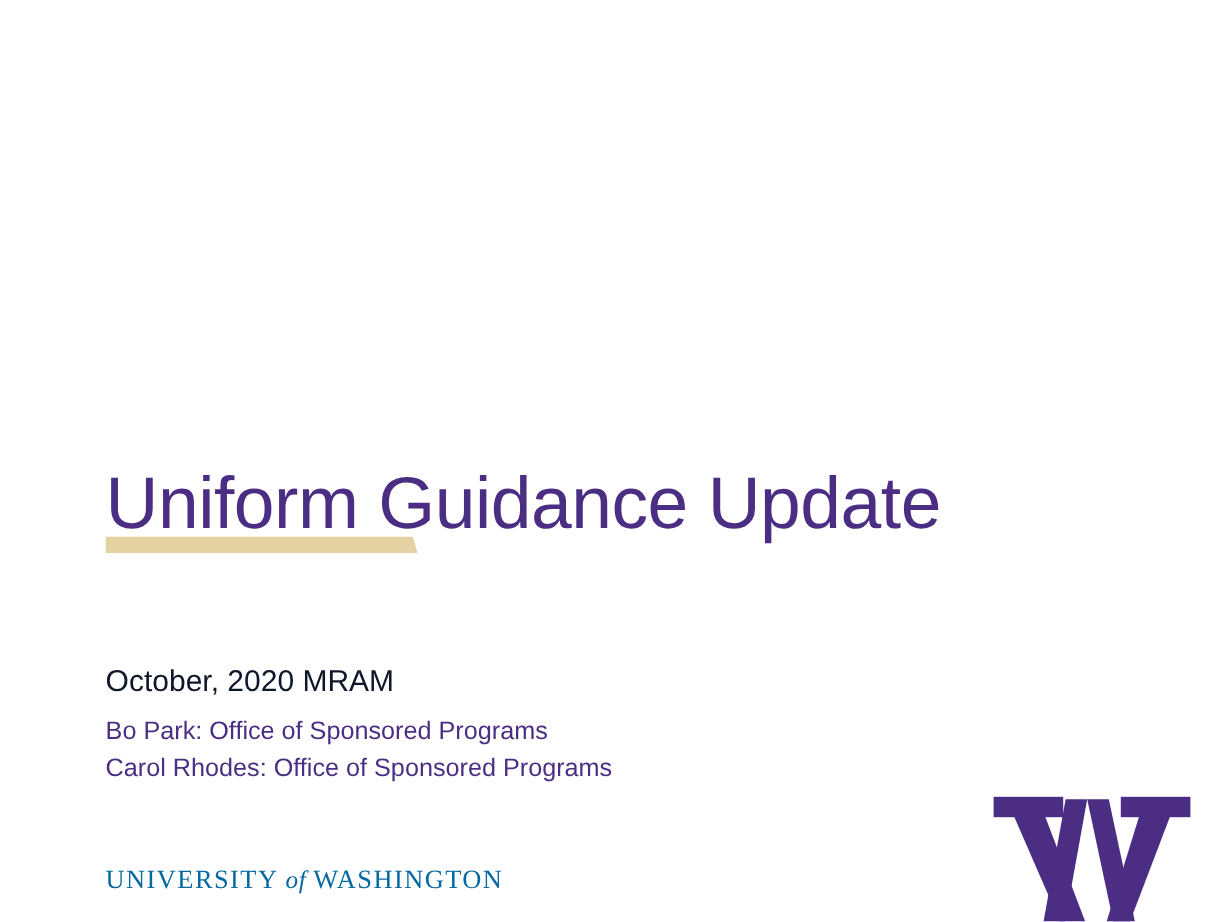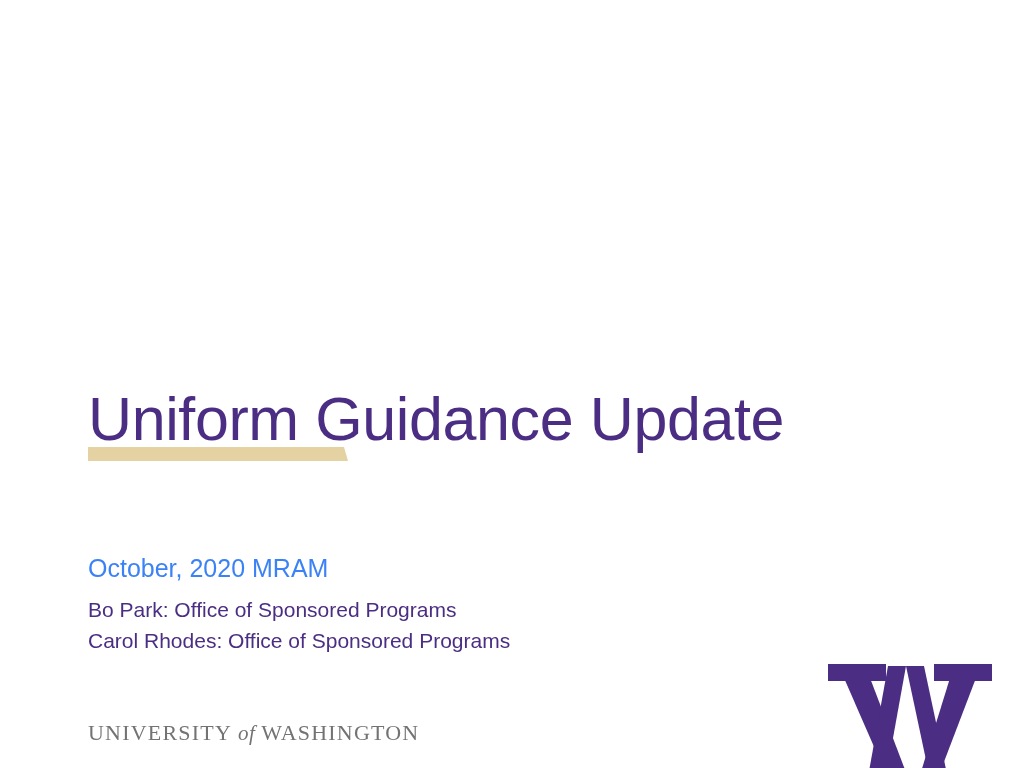--- a/index.html
+++ b/index.html
@@ -52,42 +52,42 @@
   
   #subtitle-block {
     position: absolute;
     left: 88px;
     top: 552px;
     width: 700px;
   }
   .sub-date {
     font-size: 25px;
     line-height: 1.3;
-    color: #3b82f6;
+    color: #0f172a;
     font-weight: 400;
     margin-bottom: 9px;
     white-space: nowrap;
   }
   .sub-line {
     font-size: 21px;
     line-height: 1.5;
     color: #4b2e83;
     font-weight: 400;
     white-space: nowrap;
   }
 
   
   #uw-wordmark {
     position: absolute;
     left: 88px;
     top: 722px;
     font-family: "Liberation Serif", serif;
     font-size: 22px;
     letter-spacing: 1.2px;
-    color: #737373;
+    color: #0369a1;
     white-space: nowrap;
     line-height: 1;
   }
   #uw-wordmark .wm-main {
     font-variant: normal;
   }
   #uw-wordmark .wm-of {
     font-style: italic;
     letter-spacing: 0.4px;
     font-size: 21px;

